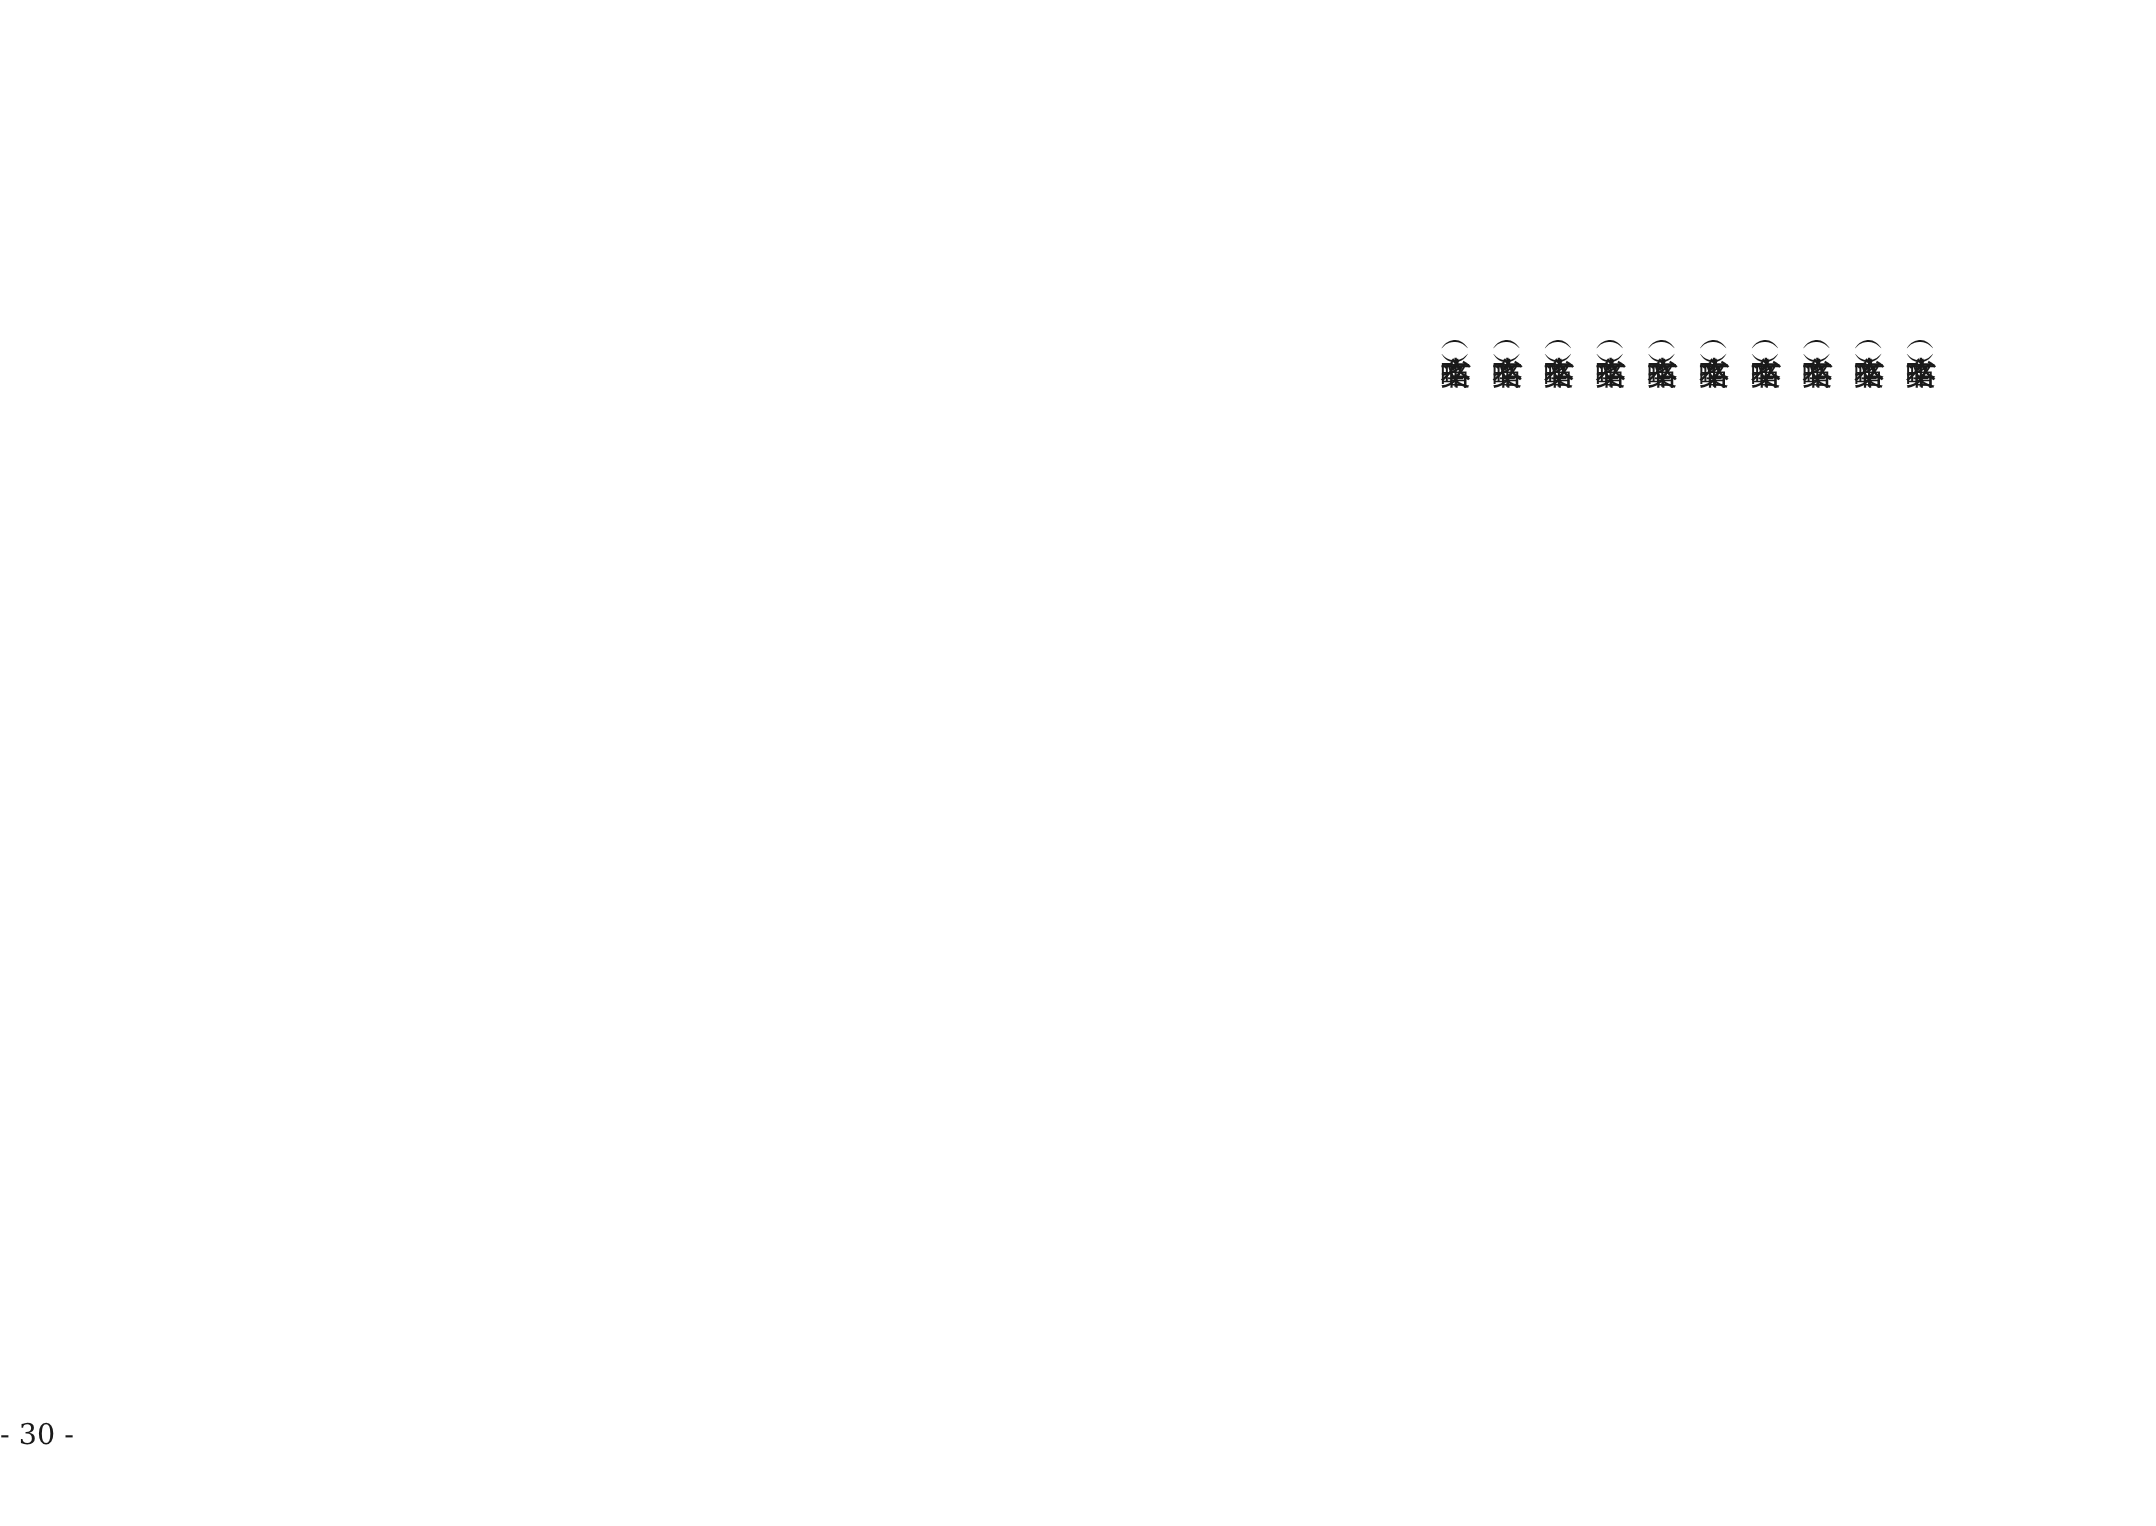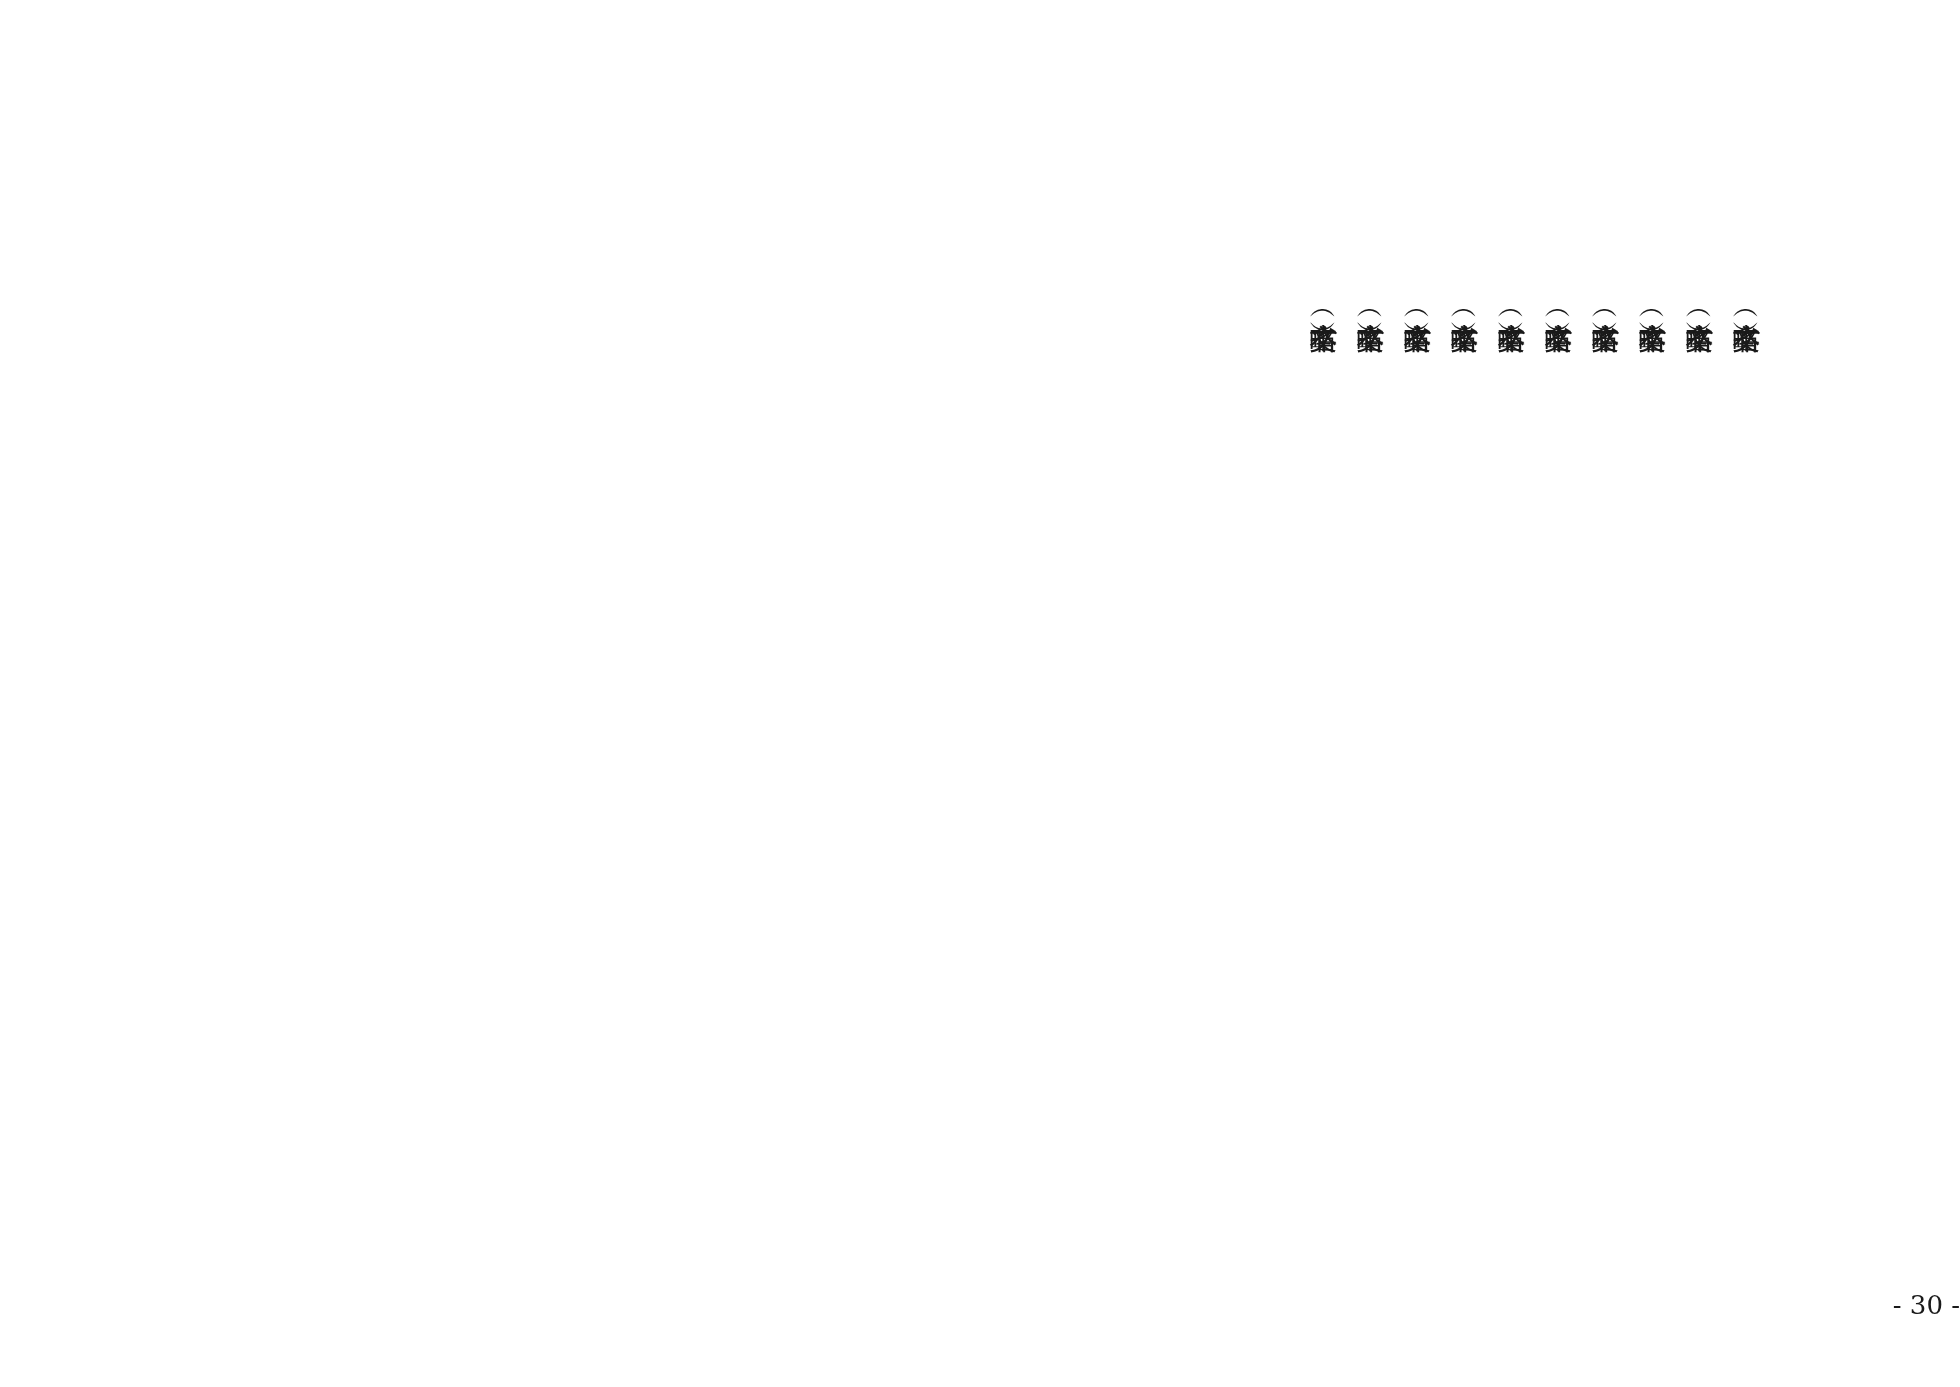--- a/index.html
+++ b/index.html
@@ -6,21 +6,21 @@
   body { width: 1960px; height: 1387px; position: relative; overflow: hidden;
          font-family: "DejaVu Serif", serif; color: #1a1a1a; }
   .page { position: absolute; left: 150px; top: 300px; width: 1620px; height: 900px; }
   .text-block {
     position: absolute; right: 0; top: 0; height: 900px;
     writing-mode: vertical-rl; font-size: 28px; line-height: 47px;
     letter-spacing: 1px;
   }
   .col { display: block; white-space: pre-wrap; }
   .page-number { position: absolute; left: 0; width: 1960px; top: 1290px;
-                 text-align: right; font-size: 26px; }
+                 text-align: left; font-size: 26px; }
 </style>
 </head>
 <body>
 
 <div class="page">
   <div class="text-block">
     <span class="col">（本文省略）</span>
     <span class="col">（本文省略）</span>
     <span class="col">（本文省略）</span>
     <span class="col">（本文省略）</span>

